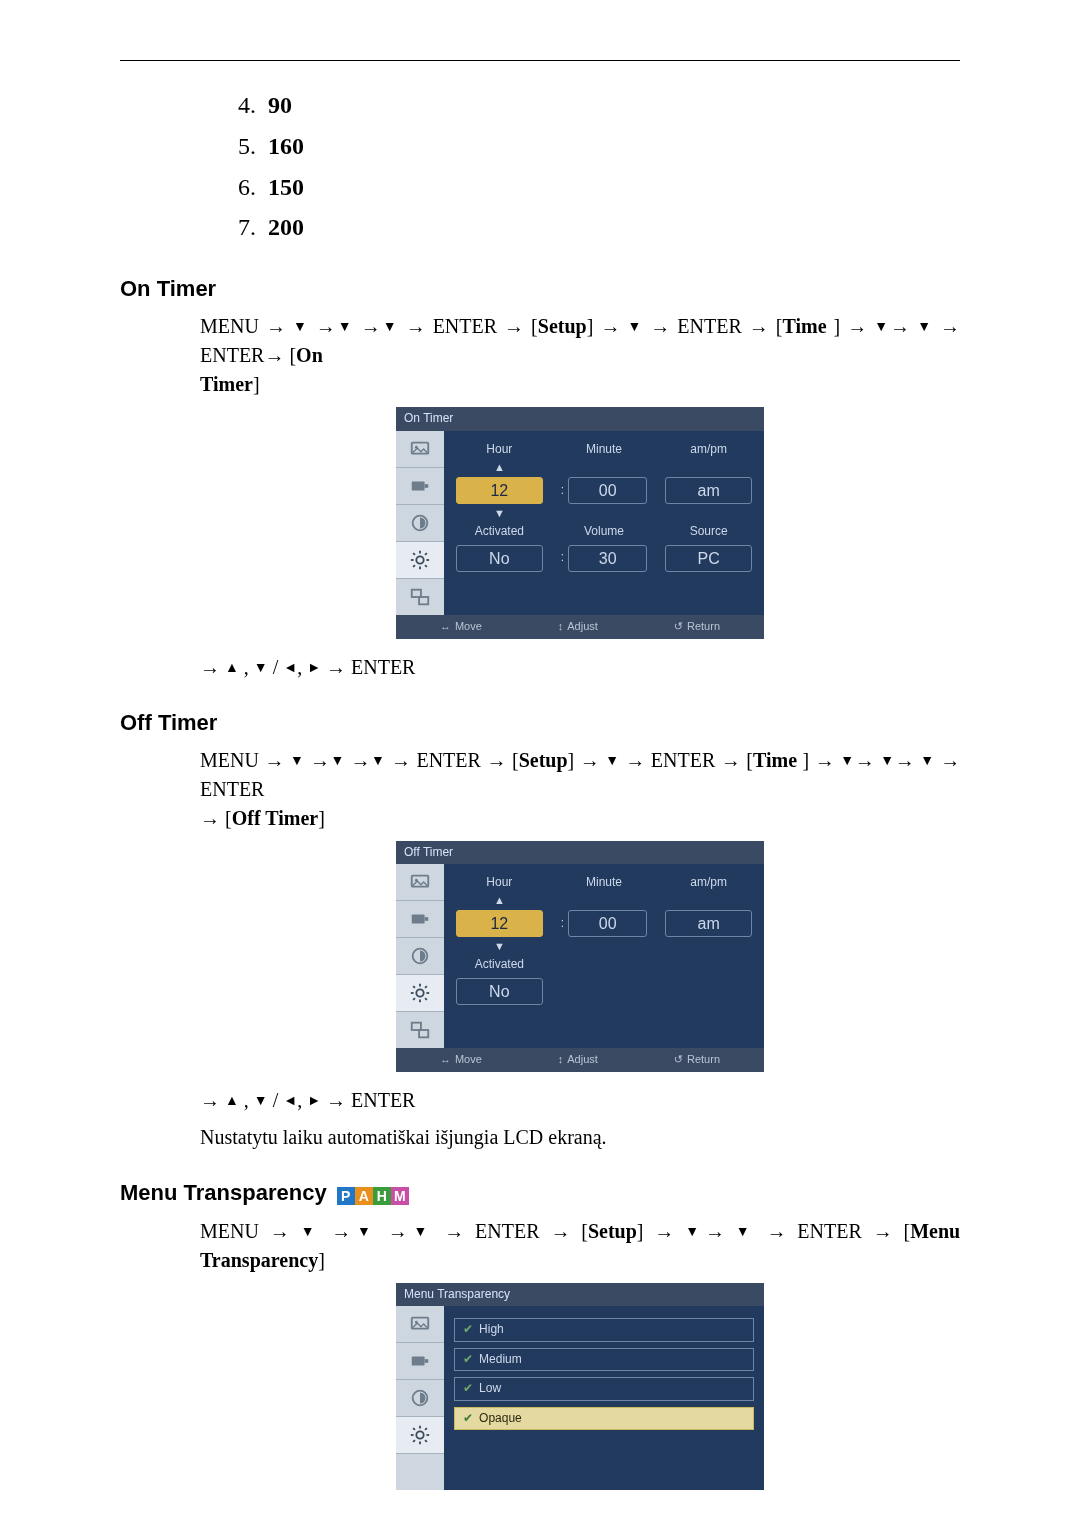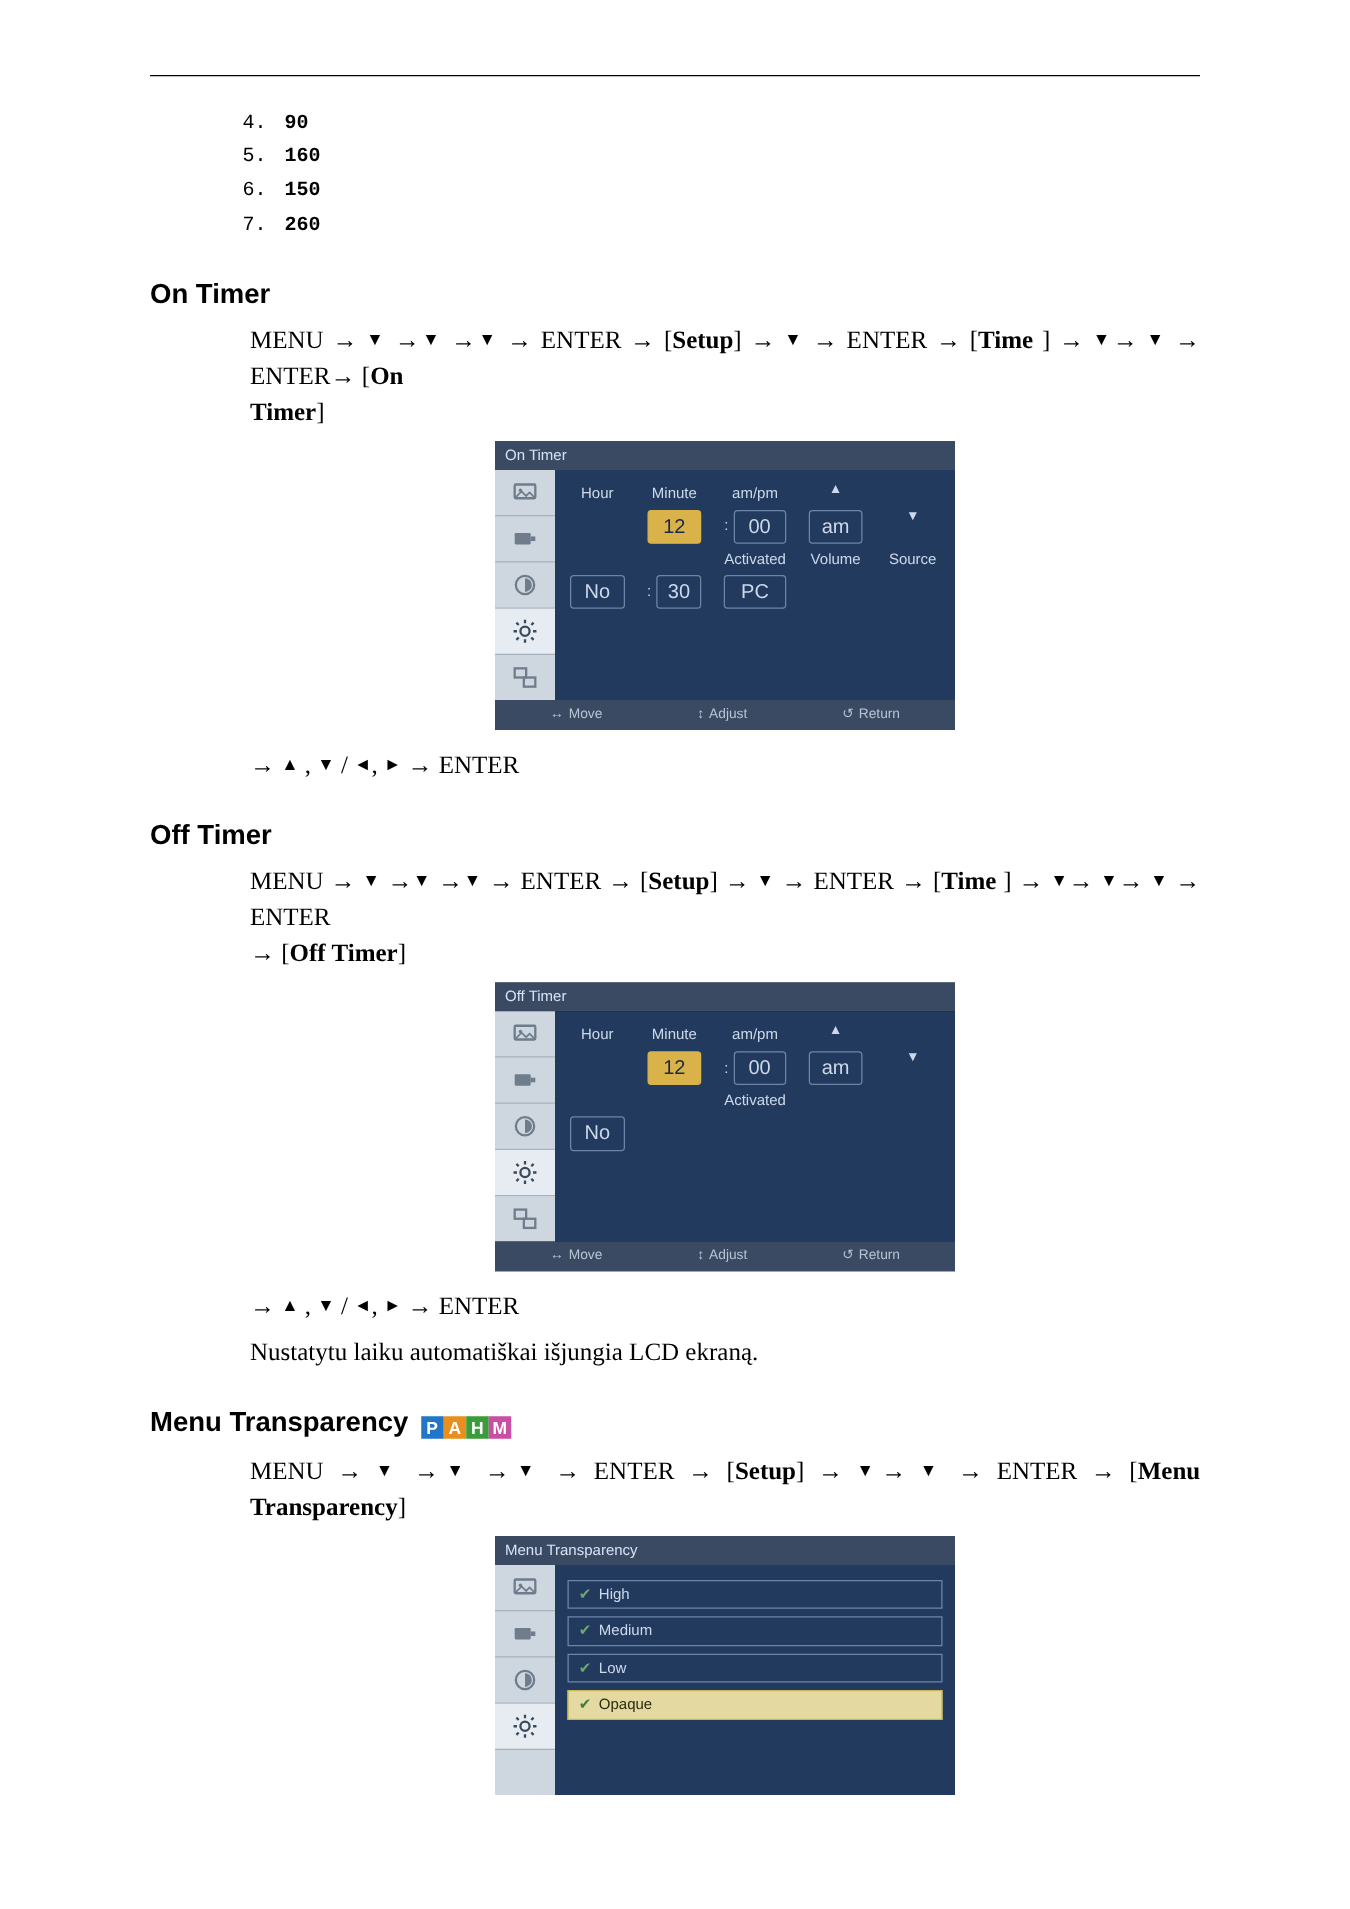--- a/index.html
+++ b/index.html
@@ -19,24 +19,23 @@
     text-align: center;
     font-size: 20px;
     margin-bottom: 6px;
   }
   .hr {
     border: none;
     border-top: 1px solid #000;
     margin: 0 0 24px 0;
   }
   .list-indent {
-    margin-left: 74px;
-    font-size: 16px;
+    margin-left: 118px;
+    font-size: 24px;
     line-height: 1.7;
-    font-family: Liberation Mono, monospace;
   }
   .list-indent .num { display:inline-block; width: 24px; }
   .list-indent .val { font-weight: bold; }
   .section-heading {
     font-family: Arial, Helvetica, sans-serif;
     font-weight: bold;
     font-size: 22px;
     margin: 28px 0 10px 0;
   }
   .section-heading .badges { vertical-align: middle; margin-left: 4px; }
@@ -98,21 +97,21 @@
   .osd-icon svg { width: 22px; height: 22px; }
   .osd-icon.active { background:#e6ecf2; }
   .osd-main {
     flex: 1;
     background: #223a5e;
     padding: 10px 12px 6px 12px;
     position: relative;
   }
   .osd-grid {
     display: grid;
-    grid-template-columns: 1fr 1fr 1fr 1fr 1fr;
+    grid-template-columns: 1fr 1fr 1fr;
     column-gap: 18px;
     row-gap: 4px;
     font-size: 12px;
     color:#cdd9ea;
   }
   .osd-label { text-align:center; }
   .osd-field {
     border: 1px solid #6e85a8;
     border-radius: 3px;
     text-align:center;
@@ -161,21 +160,21 @@
 </head>
 <body>
 
 <div class="page">
   <hr class="hr">
 
   <div class="list-indent">
     <div><span class="num">4.</span> <span class="val">90</span></div>
     <div><span class="num">5.</span> <span class="val">160</span></div>
     <div><span class="num">6.</span> <span class="val">150</span></div>
-    <div><span class="num">7.</span> <span class="val">260</span></div>
+    <div><span class="num">7.</span> <span class="val">200</span></div>
   </div>
 
   <div class="section-heading">On Timer</div>
   <div class="body-text">
     <p class="nav-line">
       <span>MENU</span>
       <span class="arrow">→</span>
       <span class="tri">▼</span>
       <span class="arrow">→</span><span class="tri">▼</span>
       <span class="arrow">→</span><span class="tri">▼</span>

